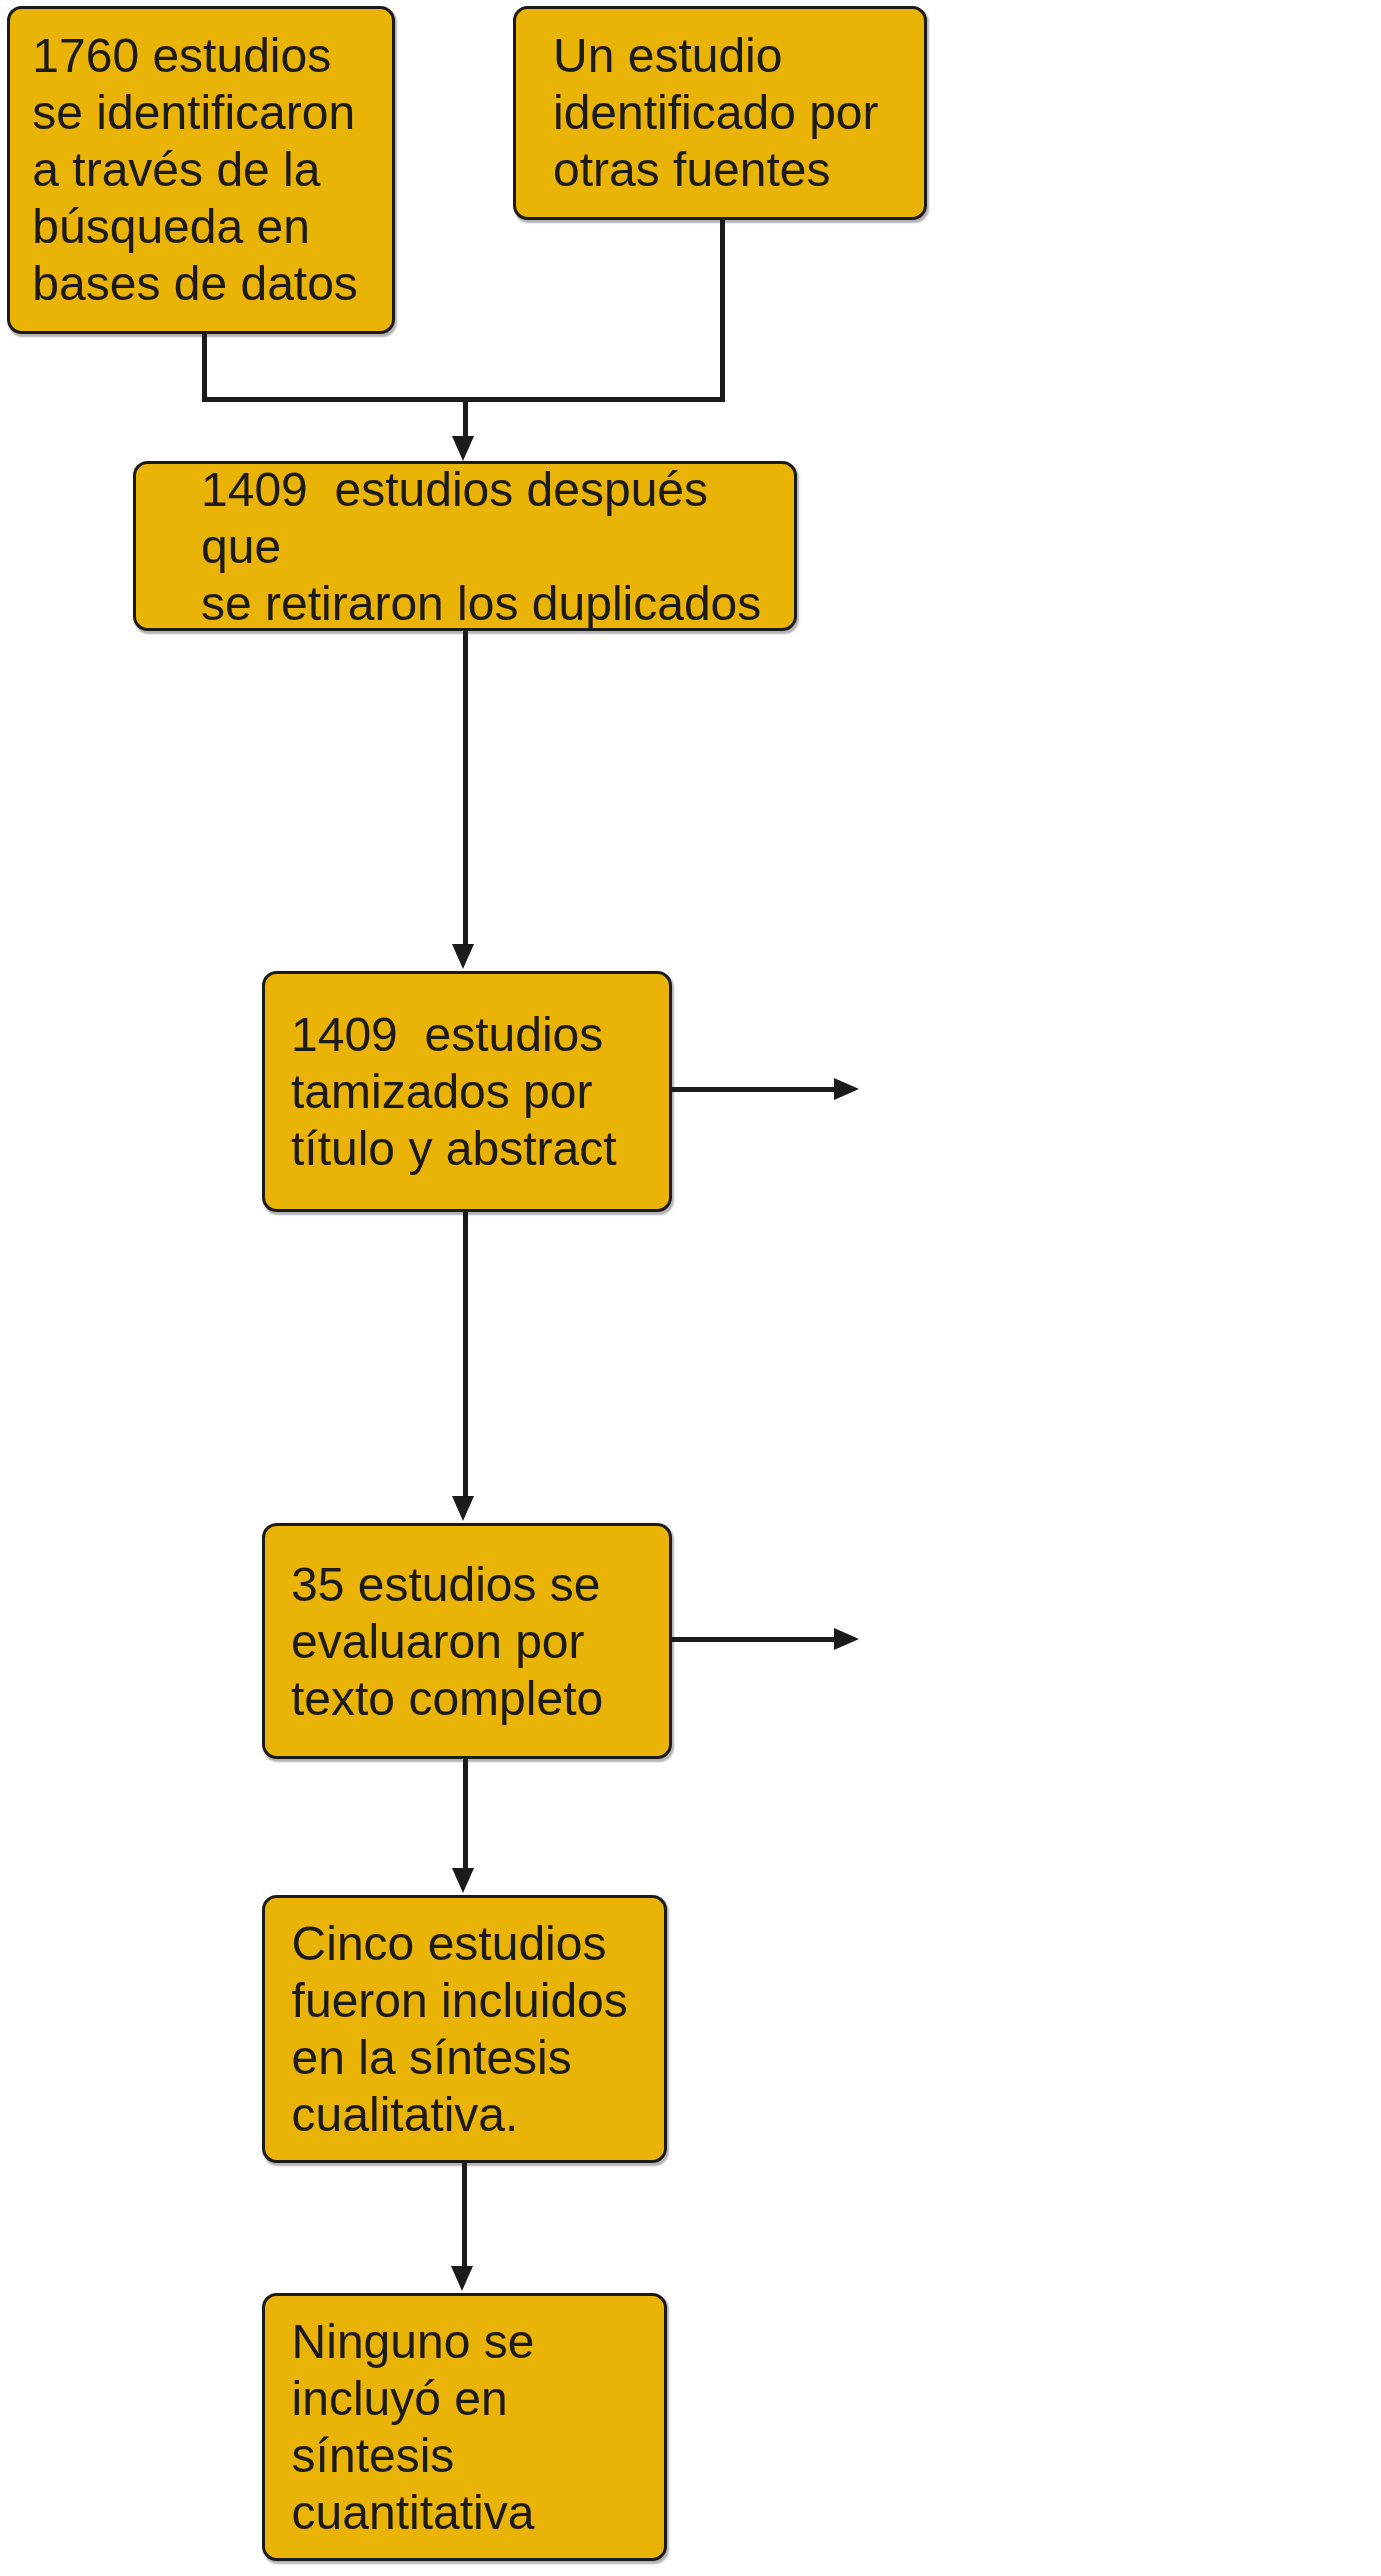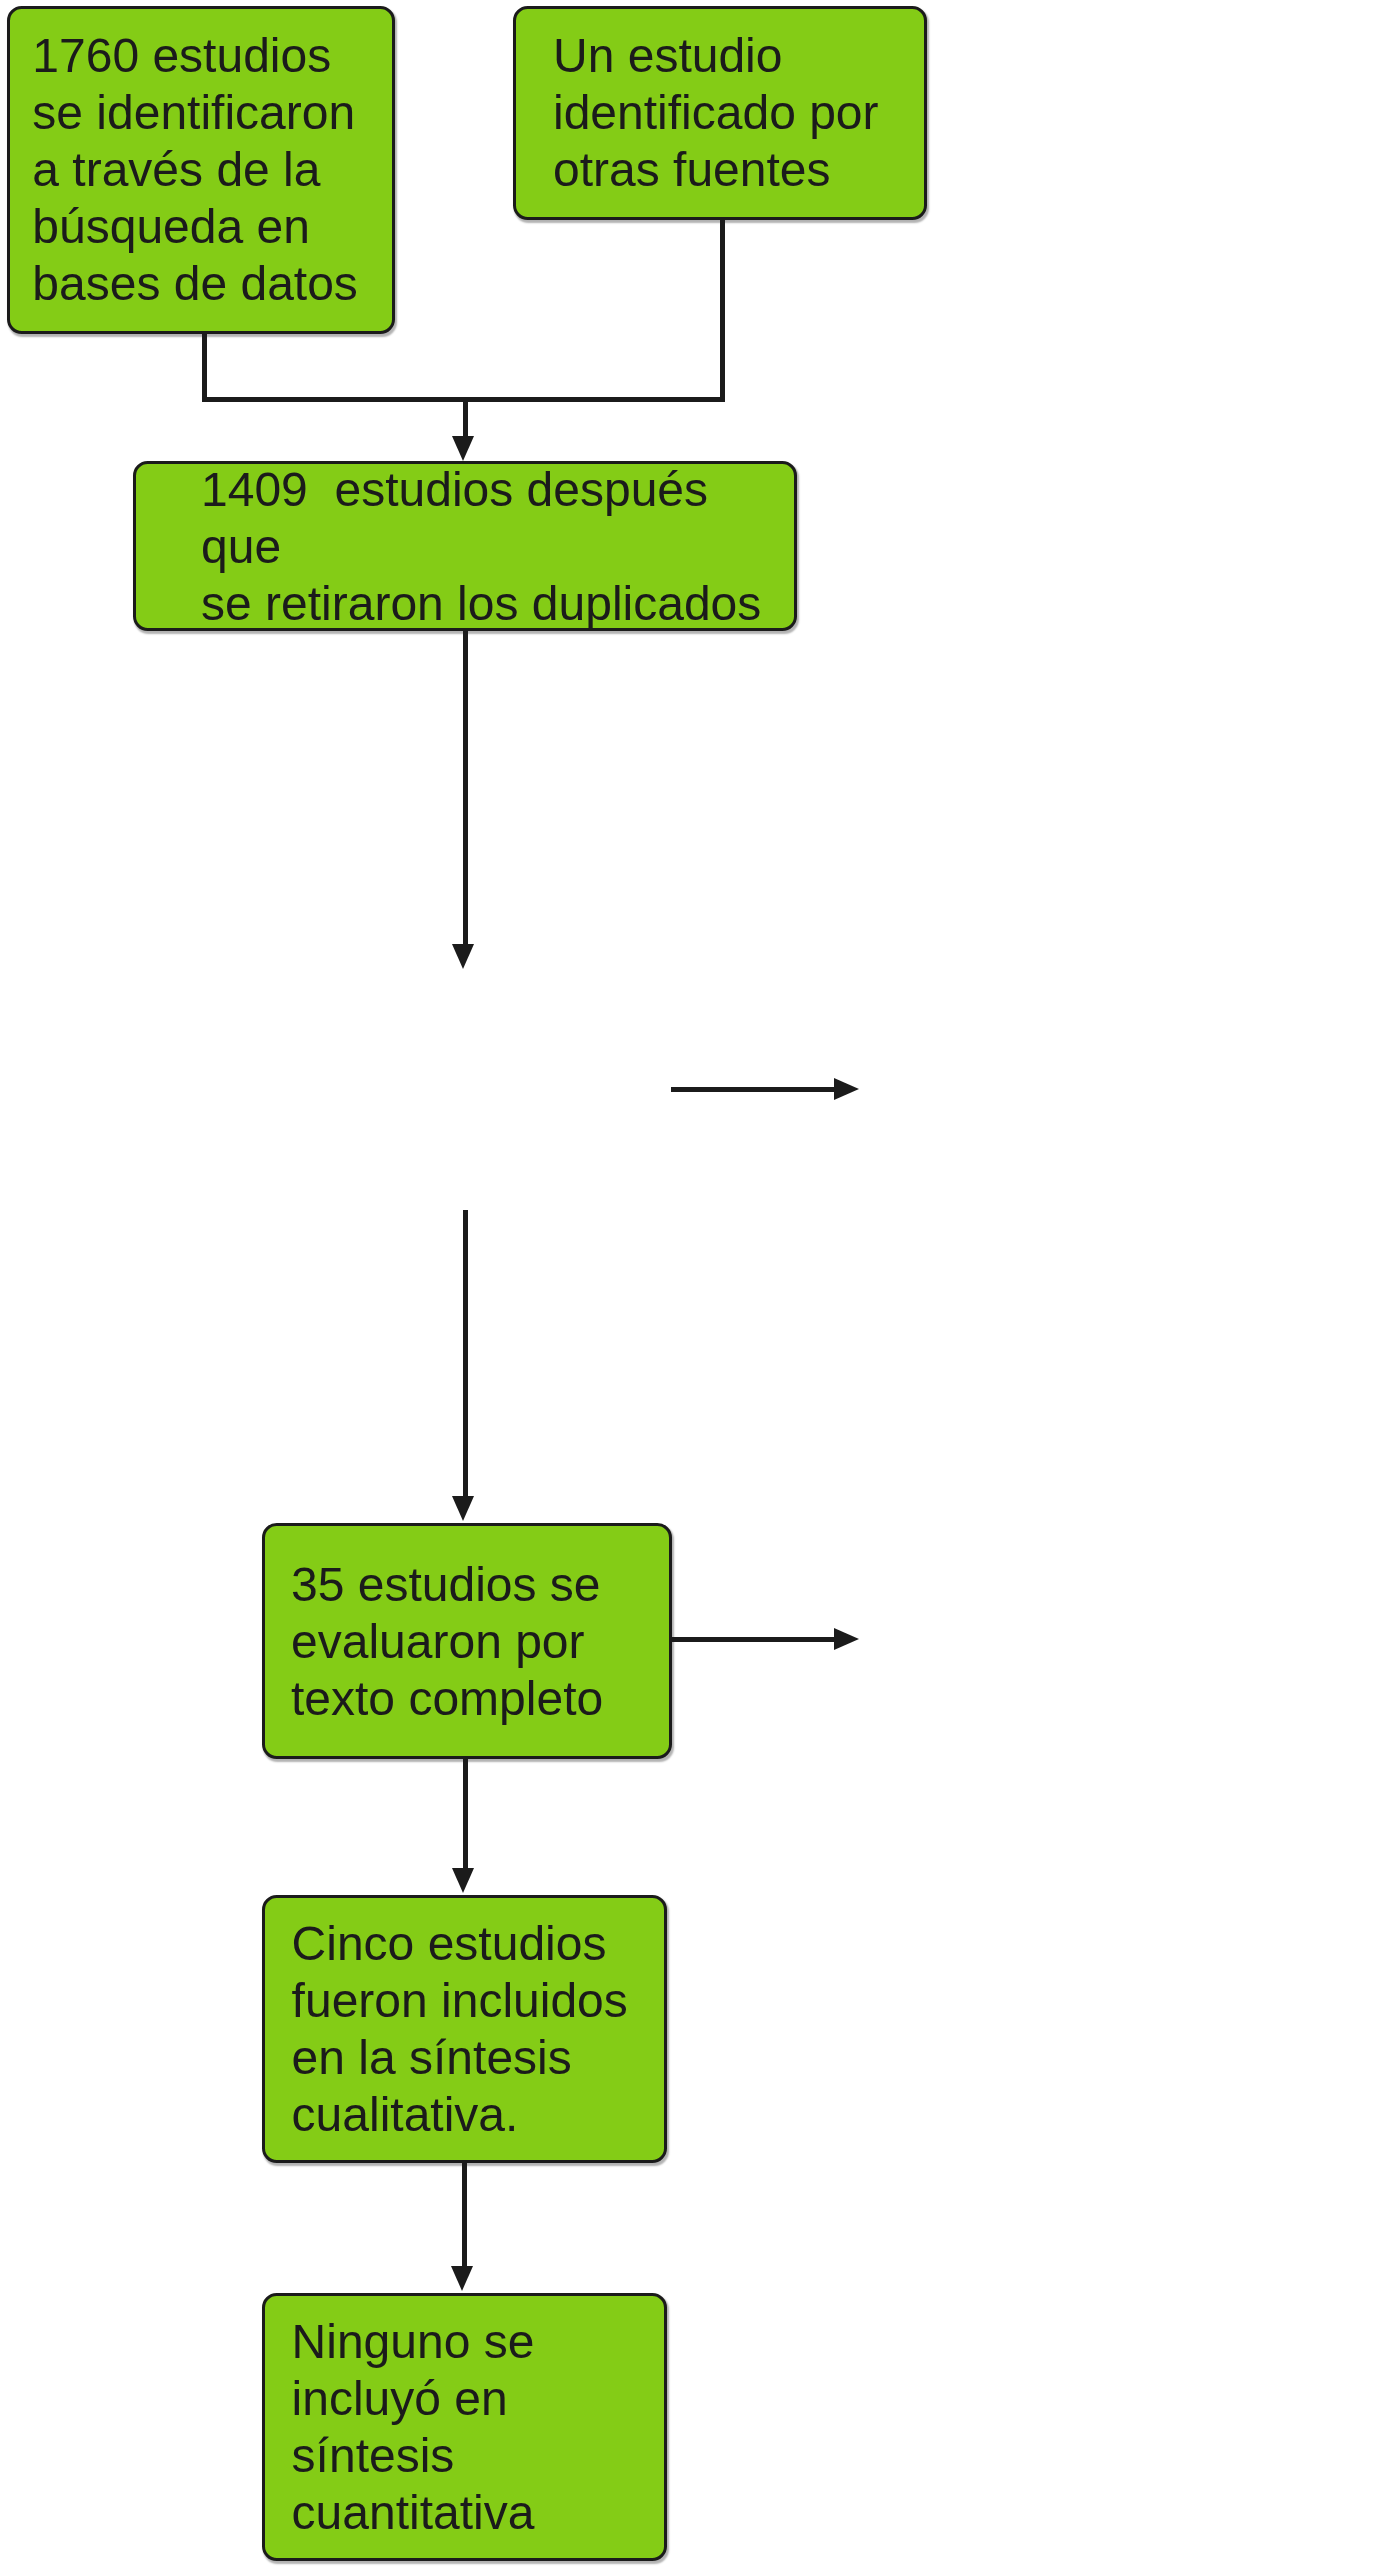--- a/index.html
+++ b/index.html
@@ -8,21 +8,21 @@
     width: 1382px;
     height: 2576px;
     background: #ffffff;
     font-family: "Liberation Sans", sans-serif;
     color: #1b1b1b;
     overflow: hidden;
   }
   .box {
     position: absolute;
     box-sizing: border-box;
-    background: #84cc16;
+    background: #eab308;
     border: 3.7px solid #1b1b1b;
     border-radius: 14.7px;
     box-shadow: 1.8px 2.7px 1.8px rgba(0,0,0,0.30);
     display: flex;
     align-items: center;
   }
   .box .txt {
     white-space: pre-wrap;
     font-size: 48px;
     line-height: 57px;
@@ -68,20 +68,25 @@
   <div class="arrow-down" style="left:452px; top:436px;"></div>
 
   <div class="box" style="left:133px; top:461px; width:664px; height:170px; padding-left:65px; padding-right:9.2px;">
     <span class="txt">1409  estudios después que
 se retiraron los duplicados</span>
   </div>
 
   <div class="vline" style="left:463px; top:630px; width:4.6px; height:316px;"></div>
   <div class="arrow-down" style="left:452px; top:944px;"></div>
 
+  <div class="box" style="left:262px; top:971px; width:410px; height:241px; padding-left:26px; padding-right:7.3px;">
+    <span class="txt">1409  estudios
+tamizados por
+título y abstract</span>
+  </div>
 
   <div class="hline" style="left:671px; top:1087px; width:165px; height:4.6px;"></div>
   <div class="arrow-right" style="left:834px; top:1078px;"></div>
 
 
   <div class="vline" style="left:463px; top:1210px; width:4.6px; height:288px;"></div>
   <div class="arrow-down" style="left:452px; top:1496px;"></div>
 
   <div class="box" style="left:262px; top:1523px; width:410px; height:236px; padding-left:26px; padding-right:7.3px;">
     <span class="txt">35 estudios se

